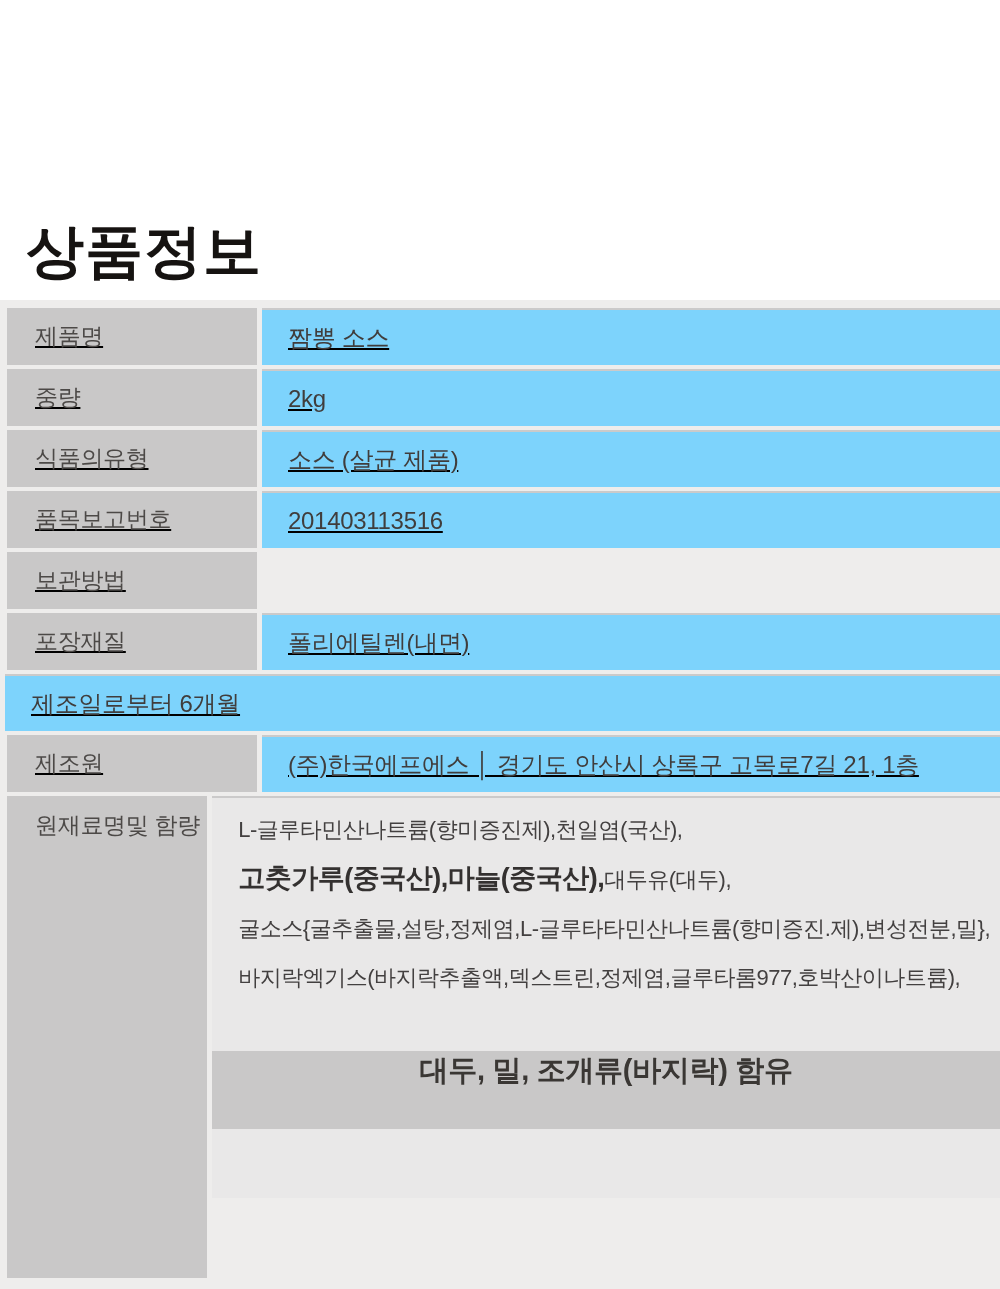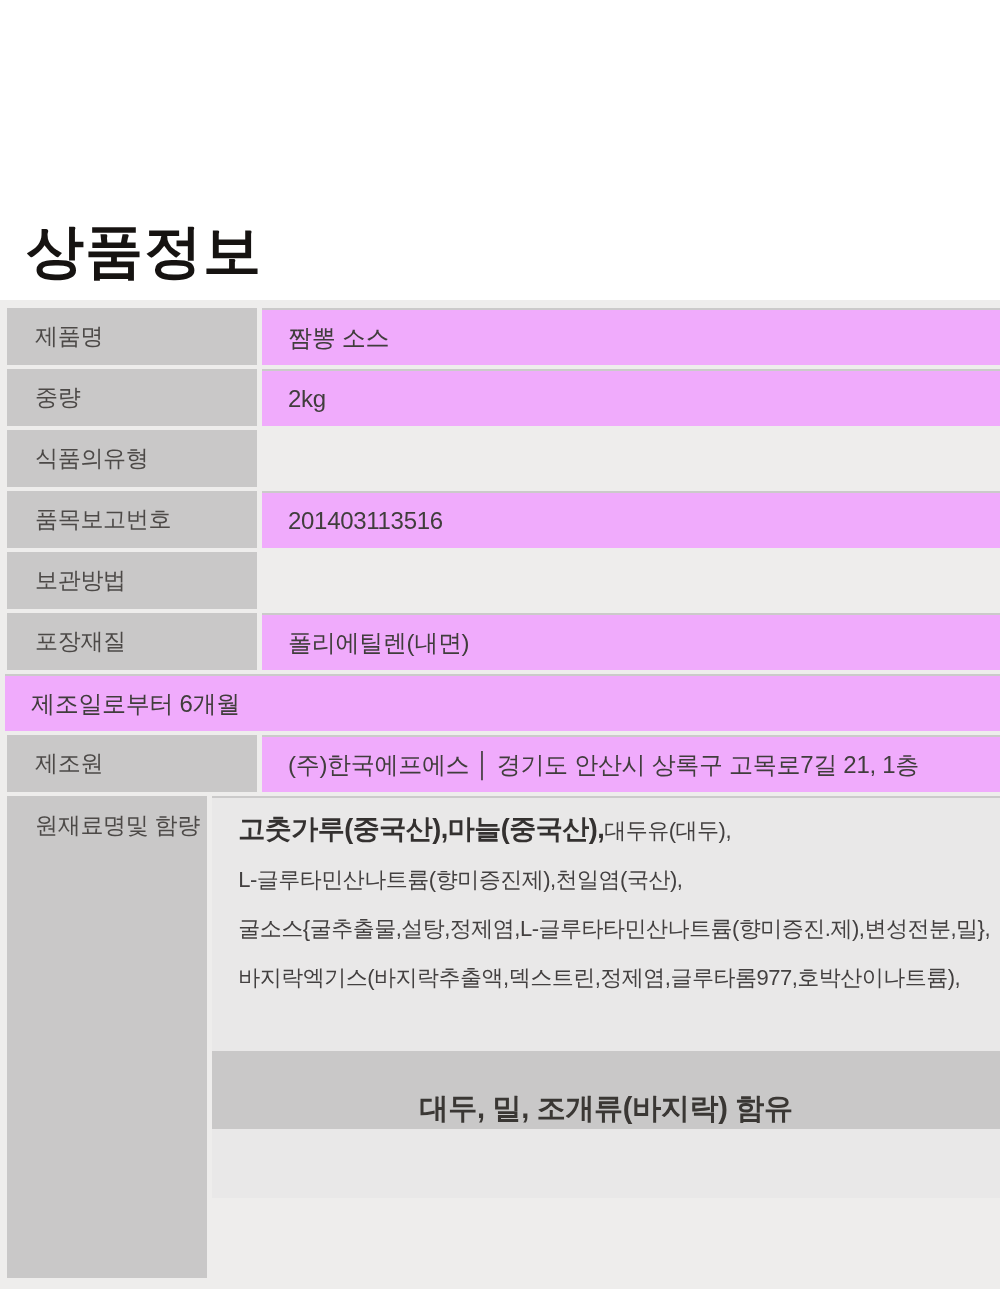--- a/index.html
+++ b/index.html
@@ -28,37 +28,38 @@
     margin-top: 20px;
     height: 989px;
     box-sizing: border-box;
     padding-top: 8px;
     background: #eeedec;
   }
   .row {
     display: flex;
     height: 57px;
     margin-bottom: 4px;
+    text-decoration: underline;
   }
   .label-cell {
     width: 250px;
     margin-left: 7px;
     background: #c9c8c8;
     display: flex;
     align-items: center;
     padding-left: 28px;
     box-sizing: border-box;
     font-size: 23px;
     color: #4c4947;
     letter-spacing: -0.3px;
   }
   .value-cell {
     flex: 1;
     margin-left: 5px;
-    background: #f0abfc;
+    background: #7dd3fc;
     border-top: 2px solid #cbcaca;
     display: flex;
     align-items: center;
     padding-left: 26px;
     box-sizing: border-box;
     font-size: 24px;
     color: #403d3c;
     letter-spacing: -0.3px;
     white-space: nowrap;
   }
@@ -100,21 +101,21 @@
   .ing-lead {
     font-size: 27px;
     font-weight: 700;
     color: #343130;
     letter-spacing: -0.5px;
   }
   .allergen-band {
     height: 78px;
     background: #c9c8c8;
     display: flex;
-    align-items: flex-end;
+    align-items: flex-start;
     justify-content: center;
     font-size: 29px;
     font-weight: 700;
     color: #3a3734;
     letter-spacing: -0.3px;
   }
   .ing-bottom-filler {
     flex: 1;
     background: #e9e8e8;
   }
@@ -133,20 +134,21 @@
       <div class="value-cell">짬뽕 소스</div>
     </div>
 
     <div class="row">
       <div class="label-cell">중량</div>
       <div class="value-cell">2kg</div>
     </div>
 
     <div class="row">
       <div class="label-cell">식품의유형</div>
+      <div class="value-cell">소스 (살균 제품)</div>
     </div>
 
     <div class="row">
       <div class="label-cell">품목보고번호</div>
       <div class="value-cell">201403113516</div>
     </div>
 
     <div class="row">
       <div class="label-cell">보관방법</div>
     </div>
@@ -162,22 +164,22 @@
 
     <div class="row">
       <div class="label-cell">제조원</div>
       <div class="value-cell">(주)한국에프에스  │  경기도 안산시 상록구 고목로7길 21, 1층</div>
     </div>
 
     <div class="ing-row">
       <div class="ing-label-cell">원재료명및 함량</div>
       <div class="ing-right">
         <div class="ing-text">
+          <div class="ing-line">L-글루타민산나트륨(향미증진제),천일염(국산),</div>
           <div class="ing-line"><span class="ing-lead">고춧가루(중국산),마늘(중국산),</span><span>대두유(대두),</span></div>
-          <div class="ing-line">L-글루타민산나트륨(향미증진제),천일염(국산),</div>
           <div class="ing-line">굴소스{굴추출물,설탕,정제염,L-글루타타민산나트륨(향미증진.제),변성전분,밀},</div>
           <div class="ing-line">바지락엑기스(바지락추출액,덱스트린,정제염,글루타롬977,호박산이나트륨),</div>
         </div>
         <div class="allergen-band">
           <span>대두, 밀, 조개류(바지락) 함유</span>
         </div>
         <div class="ing-bottom-filler"></div>
       </div>
     </div>
 

